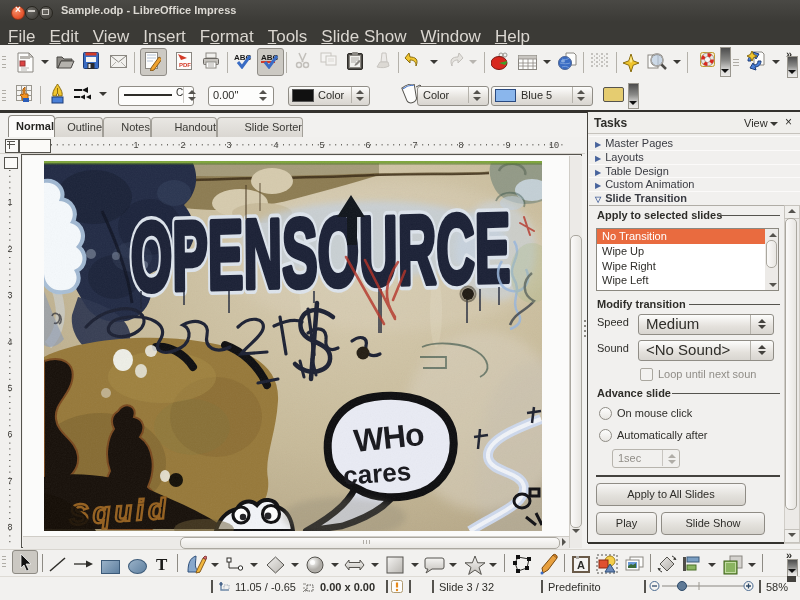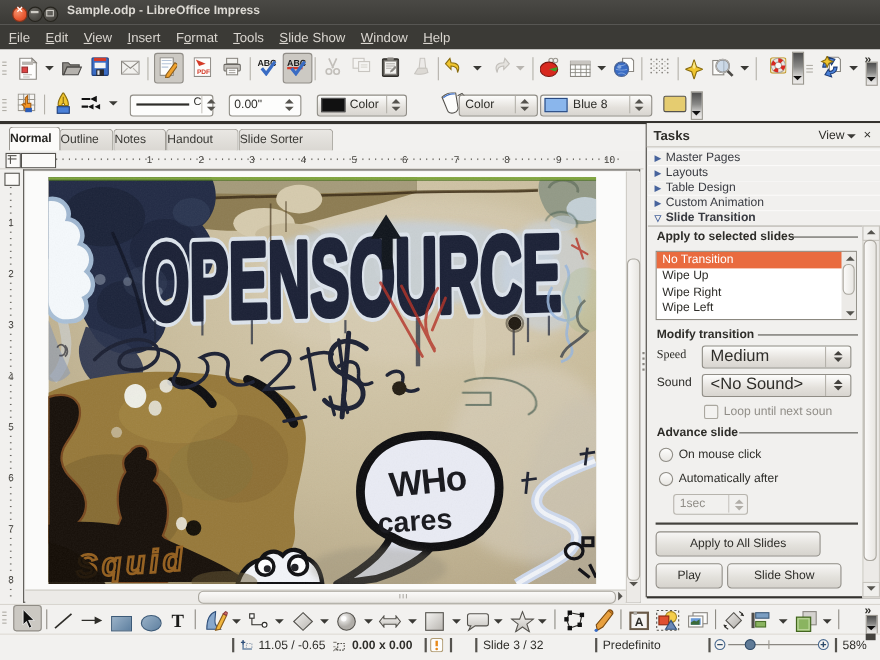--- a/index.html
+++ b/index.html
@@ -5,21 +5,21 @@
 html,body{margin:0;padding:0;}
 body{width:800px;height:600px;overflow:hidden;position:relative;
   font-family:"Liberation Sans",sans-serif;background:#f2f1ef;}
 .ab{position:absolute;}
 .ic{position:absolute;top:52px;}
 .ic2{position:absolute;top:85px;}
 .sep1{position:absolute;top:52px;width:1px;height:21px;background:#b4b1aa;}
 .sep2{position:absolute;top:86px;width:1px;height:18px;background:#b4b1aa;}
 .dd{position:absolute;width:0;height:0;border-left:4px solid transparent;border-right:4px solid transparent;border-top:4px solid #3a3935;}
 .tb-strip{position:absolute;width:9px;background:linear-gradient(#4c4c4c,#8a8a88 45%,#dddcda 80%,#eceae8);border:1px solid #9a978f;}
-.tab{position:absolute;top:117px;height:19px;background:linear-gradient(#e9e7e3,#dad7d2);border:1px solid #a29f98;border-bottom:none;border-radius:4px 4px 0 0;font-size:11px;color:#3a3935;text-align:left;line-height:19px;}
+.tab{position:absolute;top:117px;height:19px;background:linear-gradient(#e9e7e3,#dad7d2);border:1px solid #a29f98;border-bottom:none;border-radius:4px 4px 0 0;font-size:11px;color:#3a3935;text-align:right;line-height:19px;}
 .hdr{position:absolute;left:589px;width:224px;height:13px;background:#f1f0ee;border-top:1px solid #fbfaf9;border-bottom:1px solid #b0ada6;font-size:11px;color:#393b42;padding-top:0px;line-height:13px;}
 .hdr .tri{color:#47639c;font-size:8px;margin:0 4px 0 6px;}
 .panlab{position:absolute;font-size:11px;font-weight:bold;color:#2e2d29;}
 .panline{position:absolute;height:1px;background:#55544f;}
 .combo{position:absolute;left:638px;width:134px;height:19px;border:1px solid #908d86;border-radius:3px;background:linear-gradient(#fdfdfc,#e4e1dc 60%,#d8d5d0);font-size:15px;color:#2e2d29;line-height:18px;}
 .combo .sp{position:absolute;right:0;top:0;width:22px;height:100%;border-left:1px solid #b5b2ab;}
 .spn{position:absolute;left:50%;margin-left:-4px;width:0;height:0;border-left:4px solid transparent;border-right:4px solid transparent;}
 .btn{position:absolute;height:21px;background:linear-gradient(#f7f6f5,#e3e1dc 55%,#d6d3cd);border:1px solid #8f8c85;border-radius:4px;font-size:11px;color:#2e2d29;text-align:center;}
 .sb-sep{position:absolute;top:580px;width:2px;height:13px;background:#55534e;}
 .sb-txt{position:absolute;top:581px;font-size:11px;color:#2f2e2a;}
@@ -31,21 +31,21 @@
 <div class="ab" style="left:0;top:0;width:800px;height:22px;background:linear-gradient(#4a4945,#3b3a36);"></div>
 
 <div class="ab" style="left:0;top:22px;width:800px;height:23px;background:#3b3a36;"></div>
 <div class="ab" style="left:11px;top:6px;width:12px;height:12px;border-radius:50%;background:radial-gradient(circle at 35% 30%,#f5926c,#e95932 60%,#c64323);border:1px solid #8f3318;"></div>
 <div class="ab" style="left:11px;top:4px;width:14px;height:16px;color:#fff;font-size:10px;font-weight:bold;text-align:center;">×</div>
 <div class="ab" style="left:25px;top:6px;width:12px;height:12px;border-radius:50%;background:radial-gradient(circle at 35% 30%,#6b6964,#4a4843 65%,#3a3833);border:1px solid #27251f;"></div>
 <div class="ab" style="left:28px;top:10px;width:7px;height:2px;background:#cfccc6;"></div>
 <div class="ab" style="left:39px;top:6px;width:12px;height:12px;border-radius:50%;background:radial-gradient(circle at 35% 30%,#6b6964,#4a4843 65%,#3a3833);border:1px solid #27251f;"></div>
 <div class="ab" style="left:42px;top:9px;width:5px;height:4px;border:1px solid #cfccc6;"></div>
 <div class="ab" style="left:61px;top:4px;font-size:11px;font-weight:bold;color:#dcd9d3;">Sample.odp - LibreOffice Impress</div>
-<div class="ab" style="left:8px;top:27px;font-size:12px;color:#dad6d0;">
+<div class="ab" style="left:8px;top:27px;font-size:17px;color:#dad6d0;">
 <span style="margin-right:14px;"><u>F</u>ile</span><span style="margin-right:14px;"><u>E</u>dit</span><span style="margin-right:14px;"><u>V</u>iew</span><span style="margin-right:14px;"><u>I</u>nsert</span><span style="margin-right:14px;">F<u>o</u>rmat</span><span style="margin-right:14px;"><u>T</u>ools</span><span style="margin-right:14px;"><u>S</u>lide Show</span><span style="margin-right:14px;"><u>W</u>indow</span><span><u>H</u>elp</span>
 </div>
 
 <div class="ab" style="left:0;top:45px;width:800px;height:65px;background:#f2f1ef;"></div>
 <div class="ab" style="left:0;top:110px;width:800px;height:3px;background:#34322e;"></div>
 <div id="row1">
 <div class="ab" style="left:2px;top:56px;width:4px;height:2px;border-top:1px solid #b0ada6;border-bottom:1px solid #b0ada6;"></div>
 <div class="ab" style="left:2px;top:64px;width:4px;height:2px;border-top:1px solid #b0ada6;border-bottom:1px solid #b0ada6;"></div>
 
 <svg class="ic" style="left:16px;" width="19" height="21" viewBox="0 0 19 21">
@@ -294,21 +294,21 @@
     </svg>
 
 <div class="ab" style="left:417px;top:86px;width:70px;height:18px;background:linear-gradient(#fdfdfc,#e4e1dc 60%,#d8d5d0);border:1px solid #908d86;border-radius:3px;"></div>
 <div class="ab" style="left:423px;top:89px;font-size:11px;color:#2e2d29;text-align:center;">Color</div>
 <div class="ab" style="left:468px;top:87px;width:1px;height:16px;background:#b5b2ab;"></div>
 <div class="spn" style="left:473px;top:90px;border-bottom:4px solid #55534e;margin-left:0;"></div>
 <div class="spn" style="left:473px;top:97px;border-top:4px solid #55534e;margin-left:0;"></div>
 
 <div class="ab" style="left:491px;top:86px;width:100px;height:18px;background:linear-gradient(#fdfdfc,#e4e1dc 60%,#d8d5d0);border:1px solid #908d86;border-radius:3px;"></div>
 <div class="ab" style="left:495px;top:89px;width:19px;height:11px;background:#8ab6ec;border:1px solid #2a4a80;"></div>
-<div class="ab" style="left:521px;top:89px;font-size:11px;color:#2e2d29;">Blue 8</div>
+<div class="ab" style="left:521px;top:89px;font-size:11px;color:#2e2d29;">Blue 5</div>
 <div class="ab" style="left:572px;top:87px;width:1px;height:16px;background:#b5b2ab;"></div>
 <div class="spn" style="left:577px;top:90px;border-bottom:4px solid #55534e;margin-left:0;"></div>
 <div class="spn" style="left:577px;top:97px;border-top:4px solid #55534e;margin-left:0;"></div>
 
 <div class="ab" style="left:603px;top:87px;width:19px;height:13px;background:#e5cc70;border:1.5px solid #55534e;border-radius:2px;"></div>
 <div class="tb-strip" style="left:628px;top:83px;height:24px;"></div>
 <div class="dd" style="left:629px;top:101px;border-top-color:#111;"></div>
 </div>
 
 <div class="ab" style="left:0;top:113px;width:800px;height:24px;background:#f2f1ef;"></div>
@@ -750,21 +750,21 @@
 <div class="ab" style="left:596px;top:228px;width:183px;height:63px;background:#fff;border:1px solid #8b8880;box-sizing:border-box;"></div>
 <div class="ab" style="left:597px;top:229px;width:168px;height:15px;background:#e96b3f;font-size:11px;color:#fff;padding-left:5px;line-height:15px;">No Transition</div>
 <div class="ab" style="left:602px;top:244px;width:160px;height:46px;overflow:hidden;font-size:11px;color:#2e2d29;line-height:14.5px;">Wipe Up<br>Wipe Right<br>Wipe Left<br>Wipe Down</div>
 <div class="ab" style="left:765px;top:229px;width:13px;height:61px;background:#eceae7;"></div>
 <div class="spn" style="left:769px;top:233px;border-bottom:4px solid #55534e;margin-left:0;"></div>
 <div class="spn" style="left:769px;top:283px;border-top:4px solid #55534e;margin-left:0;"></div>
 <div class="ab" style="left:766px;top:240px;width:11px;height:28px;background:linear-gradient(90deg,#fbfaf9,#e8e6e2);border:1px solid #aaa79f;border-radius:5px;box-sizing:border-box;"></div>
 
 <div class="panlab" style="left:597px;top:298px;">Modify transition</div>
 <div class="panline" style="left:689px;top:304px;width:91px;"></div>
-<div class="ab" style="left:597px;top:316px;font-size:11px;color:#2e2d29;font-family:Liberation Serif, serif;">Speed</div>
+<div class="ab" style="left:597px;top:316px;font-size:11px;color:#2e2d29;">Speed</div>
 <div class="combo" style="top:314px;"><span style="padding-left:7px;">Medium</span><span class="sp">
         <span class="spn" style="top:4px;border-bottom:4px solid #44423e;"></span>
         <span class="spn" style="top:10px;border-top:4px solid #44423e;"></span>
       </span></div>
 <div class="ab" style="left:597px;top:342px;font-size:11px;color:#2e2d29;">Sound</div>
 <div class="combo" style="top:340px;"><span style="padding-left:7px;">&lt;No Sound&gt;</span><span class="sp">
         <span class="spn" style="top:4px;border-bottom:4px solid #44423e;"></span>
         <span class="spn" style="top:10px;border-top:4px solid #44423e;"></span>
       </span></div>
 <div class="ab" style="left:640px;top:368px;width:11px;height:11px;background:#f3f2f0;border:1px solid #aaa79f;border-radius:2px;"></div>

